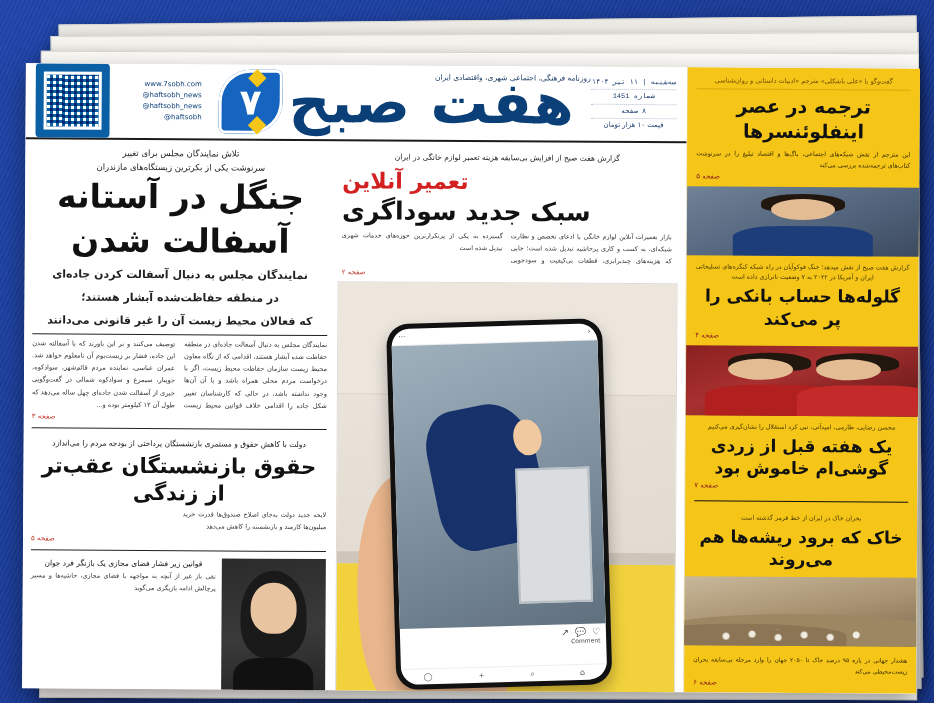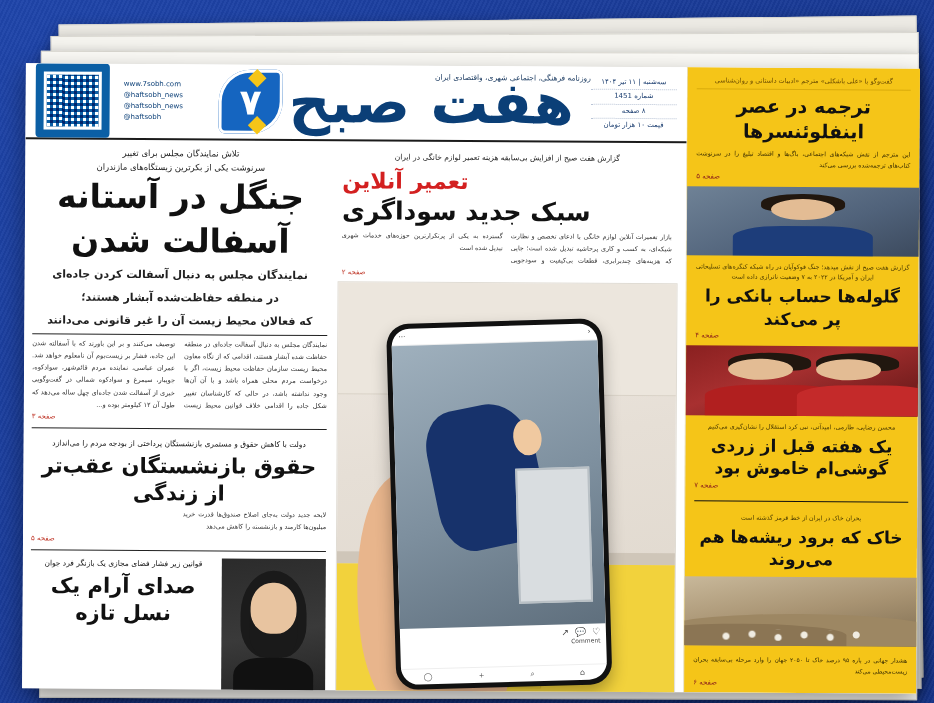--- a/index.html
+++ b/index.html
@@ -101,20 +101,21 @@
       repeating-linear-gradient(0deg,#fff 0 3px,#0b5fa5 3px 6px),
       repeating-linear-gradient(90deg,#fff 0 3px,#0b5fa5 3px 6px);
     background-blend-mode: multiply;
     border: 3px solid #fff;
   }
   .social {
     order: 2;
     font-size: 7px;
     line-height: 1.55;
     color: #0b3f77;
+    text-align: right;
     padding: 0 6px;
     direction: ltr;
     width: 78px;
   }
   .social div { white-space: nowrap; }
 
   .title-wrap {
     order: 1;
     flex: 1 1 auto;
     display: flex;
@@ -157,21 +158,21 @@
 
   .issue-info {
     order: 0;
     width: 86px;
     font-size: 7px;
     color: #173a6d;
     line-height: 1.9;
     text-align: center;
     padding-left: 6px;
   }
-  .issue-info .line { border-bottom: 1px dotted #b9c4d6; }
+  .issue-info .line { border-bottom: 1px dotted #b9c4d6; font-family: Liberation Mono, monospace; }
   .cat-line {
     position: absolute;
     top: 6px;
     right: 96px;
     font-size: 7.5px;
     color: #17375e;
     line-height: 1.6;
     text-align: right;
   }
 
@@ -737,21 +738,21 @@
           <div class="rule"></div>
 
           <div class="flexrow">
             <div class="portrait">
               <div class="hair"></div>
               <div class="face"></div>
               <div class="torso"></div>
             </div>
             <div style="flex:1 1 auto;">
               <div class="mid-kicker">قوانین زیر فشار فضای مجازی یک بازنگر فرد جوان</div>
-              <div class="mid-head">صدای آرام یک نسل تازه</div>
+              <div class="mid-body" style="column-count:1;">تقی باز غیر از آنچه به مواجهه با فضای مجازی، حاشیه‌ها و مسیر پرچالش ادامه بازیگری می‌گوید</div>
             </div>
           </div>
         </section>
 
       </div>
     </div>
   </div>
 </div>
 
 </body></html>

